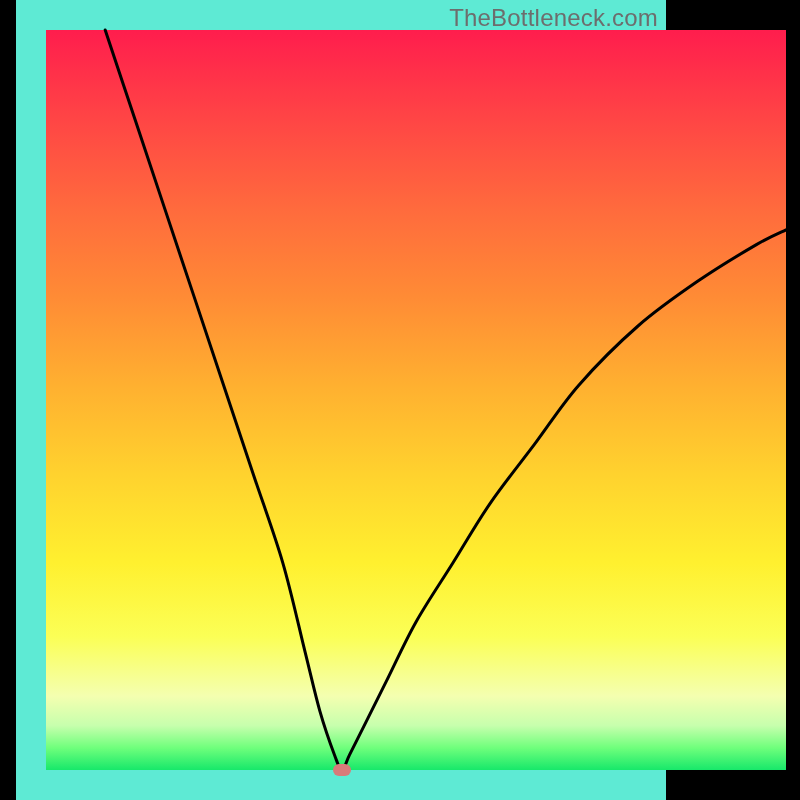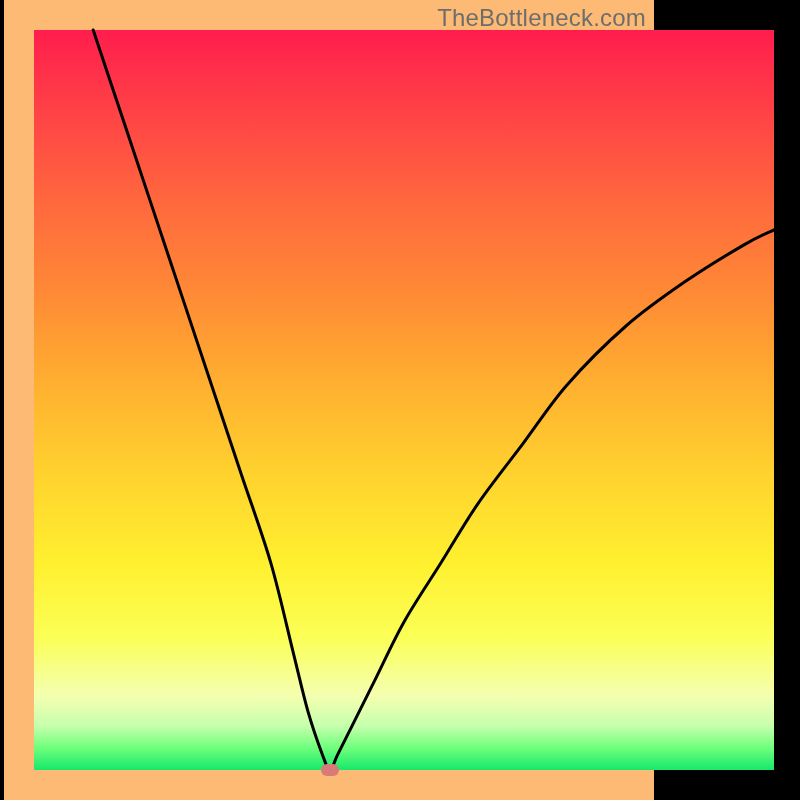--- a/index.html
+++ b/index.html
@@ -6,25 +6,25 @@
     margin: 0;
     padding: 0;
     width: 800px;
     height: 800px;
     background: #000;
     overflow: hidden;
     font-family: Arial, Helvetica, sans-serif;
   }
   .frame {
     position: absolute;
-    left: 4px;
+    left: 16px;
     top: 0;
     width: 650px;
     height: 800px;
-    background: #fdba74;
+    background: #5eead4;
   }
   .plot-area {
     position: absolute;
     left: 30px;
     top: 30px;
     width: 740px;
     height: 740px;
     background: linear-gradient(
       to bottom,
       #ff1d4d 0%,

